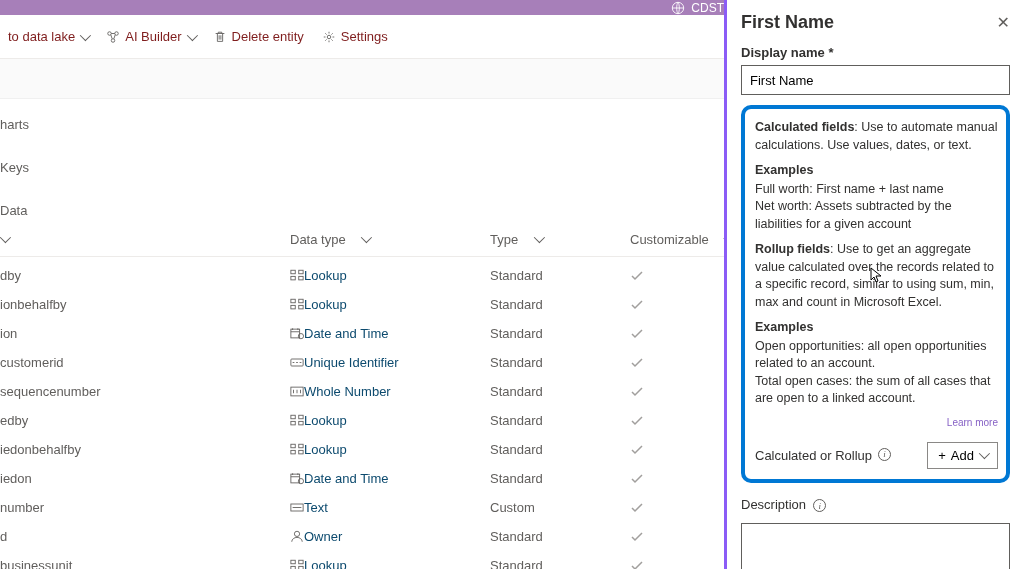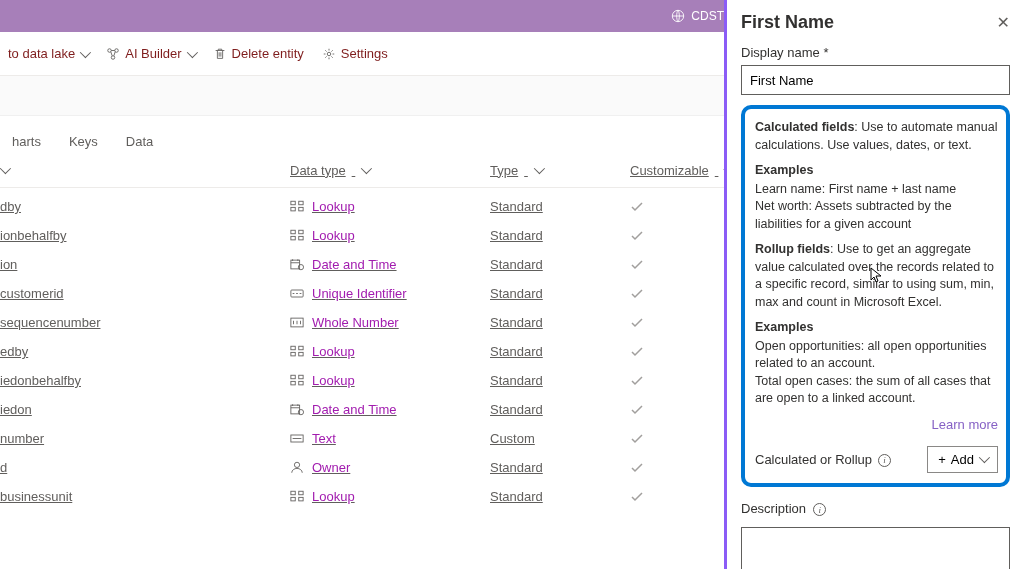--- a/index.html
+++ b/index.html
@@ -1,55 +1,55 @@
 <!DOCTYPE html>
 <html><head>
   <meta charset="utf-8">
   <style>
     * { box-sizing: border-box; margin: 0; padding: 0; }
     body { font-family: "Segoe UI", Tahoma, sans-serif; font-size: 13px; color: #323130; width: 1024px; height: 569px; overflow: hidden; background: #fff; }
     
-    .top-bar { height: 32px; background: #a77fb9; display: flex; align-items: center; justify-content: flex-end; padding-right: 300px; color: #fff; font-size: 12px; }
+    .top-bar { height: 15px; background: #a77fb9; display: flex; align-items: center; justify-content: flex-end; padding-right: 300px; color: #fff; font-size: 12px; }
     .top-bar .env { display: flex; align-items: center; gap: 6px; }
     
     .cmd-bar { height: 44px; border-bottom: 1px solid #edebe9; display: flex; align-items: center; gap: 18px; padding: 0 8px; color: #7f1d1d; font-size: 13px; }
     .cmd-item { display: flex; align-items: center; gap: 5px; cursor: pointer; }
     .cmd-icon { width: 14px; height: 14px; display: inline-flex; align-items: center; justify-content: center; }
     
     .sub-bar { height: 40px; background: #fafafa; border-bottom: 1px solid #f0f0f0; }
     
-    .tabs { display: flex; gap: 28px; padding: 18px 0 10px 12px; color: #605e5c; font-size: 13px; }
+    .tabs { display: flex; gap: 28px; padding: 18px 0 10px 0; color: #605e5c; font-size: 13px; flex-direction: column; }
     .tabs span { cursor: pointer; }
     
     .grid { width: 100%; }
-    .grid-header, .grid-row { display: grid; grid-template-columns: 290px 200px 140px 100px; align-items: center; height: 29px; text-decoration: underline; }
+    .grid-header, .grid-row { display: grid; grid-template-columns: 290px 200px 140px 100px; align-items: center; height: 29px; }
     .grid-header { color: #605e5c; font-weight: 400; border-bottom: 1px solid #edebe9; padding-bottom: 6px; margin-bottom: 4px; }
     .grid-header .sortable { display: flex; align-items: center; gap: 6px; cursor: pointer; }
     .grid-row { color: #605e5c; font-size: 13px; }
-    .dt-cell { display: flex; align-items: center; gap: 8px; color: #a21caf; }
+    .dt-cell { display: flex; align-items: center; color: #0c4a6e; }
     .dt-icon { width: 14px; height: 13px; display: inline-flex; }
     .check { color: #a19f9d; }
     
     .panel { position: absolute; top: 0; right: 0; width: 300px; height: 569px; background: #fff; border-left: 3px solid #8b5cf6; padding: 10px 14px; overflow: hidden; }
     .panel-header { display: flex; justify-content: space-between; align-items: center; padding: 2px 0 8px; }
     .panel-header h2 { font-size: 18px; font-weight: 600; }
     .close-btn { font-size: 16px; color: #605e5c; cursor: pointer; }
-    .field-label { font-size: 13px; font-weight: 400; margin: 4px 0 5px; }
+    .field-label { font-size: 13px; font-weight: 700; margin: 4px 0 5px; }
     .field-label .req { color: #323130; }
     .text-input { width: 100%; height: 30px; border: 1px solid #605e5c; padding: 0 8px; font-size: 13px; font-family: inherit; }
     
     .callout-box { border: 4px solid #0078d4; border-radius: 10px; margin-top: 10px; padding: 10px 8px 10px 10px; position: relative; }
     .callout-inner { font-size: 12.5px; color: #323130; line-height: 1.4; }
     .callout-inner p { margin-bottom: 8px; }
     .callout-inner strong { font-weight: 600; }
     .examples-h { font-weight: 700; margin-bottom: 1px; }
-    .learn-more { text-align: right; color: #8661c5; font-size: 13px; cursor: pointer; margin-top: 2px; }
+    .learn-more { text-align: right; color: #8661c5; font-size: 10px; cursor: pointer; margin-top: 2px; }
     
     .calc-rollup-row { display: flex; justify-content: space-between; align-items: center; margin-top: 12px; }
-    .calc-rollup-row .label { display: flex; align-items: flex-end; gap: 6px; font-size: 13px; }
+    .calc-rollup-row .label { display: flex; align-items: flex-start; gap: 6px; font-size: 13px; }
     .add-btn { border: 1px solid #8a8886; background: #fff; padding: 5px 10px; font-size: 13px; display: flex; align-items: center; gap: 5px; cursor: pointer; }
     
     .info-icon { display: inline-flex; width: 13px; height: 13px; border: 1px solid #605e5c; border-radius: 50%; align-items: center; justify-content: center; font-size: 9px; color: #605e5c; font-style: italic; font-family: serif; }
     
     .desc-section { margin-top: 14px; }
     textarea.desc { width: 100%; height: 76px; border: 1px solid #605e5c; resize: none; font-family: inherit; margin-top: 6px; }
     
     .chevron-down { display: inline-block; width: 8px; height: 8px; border-right: 1.2px solid #605e5c; border-bottom: 1.2px solid #605e5c; transform: rotate(45deg) translateY(-2px); }
     
     .cursor-arrow { position: absolute; width: 12px; height: 16px; pointer-events: none; }
@@ -343,21 +343,21 @@
     <h2>First Name</h2>
     <span class="close-btn">✕</span>
   </div>
   <div class="field-label"><span>Display name</span> <span class="req">*</span></div>
   <input class="text-input" value="First Name" style="">
   
   <div class="callout-box">
     <div class="callout-inner">
       <p><strong>Calculated fields</strong><span>: Use to automate manual calculations. Use values, dates, or text.</span></p>
       <div class="examples-h">Examples</div>
-      <p style="white-space:pre-line">Learn name: First name + last name
+      <p style="white-space:pre-line">Full worth: First name + last name
 Net worth: Assets subtracted by the liabilities for a given account</p>
       <p><strong>Rollup fields</strong><span>: Use to get an aggregate value calculated over the records related to a specific record, similar to using sum, min, max and count in Microsoft Excel.</span></p>
       <div class="examples-h">Examples</div>
       <p style="white-space:pre-line">Open opportunities: all open opportunities related to an account.
 Total open cases: the sum of all cases that are open to a linked account.</p>
       <div class="learn-more">Learn more</div>
     </div>
     <div class="calc-rollup-row">
       <div class="label">
         <span>Calculated or Rollup</span>

